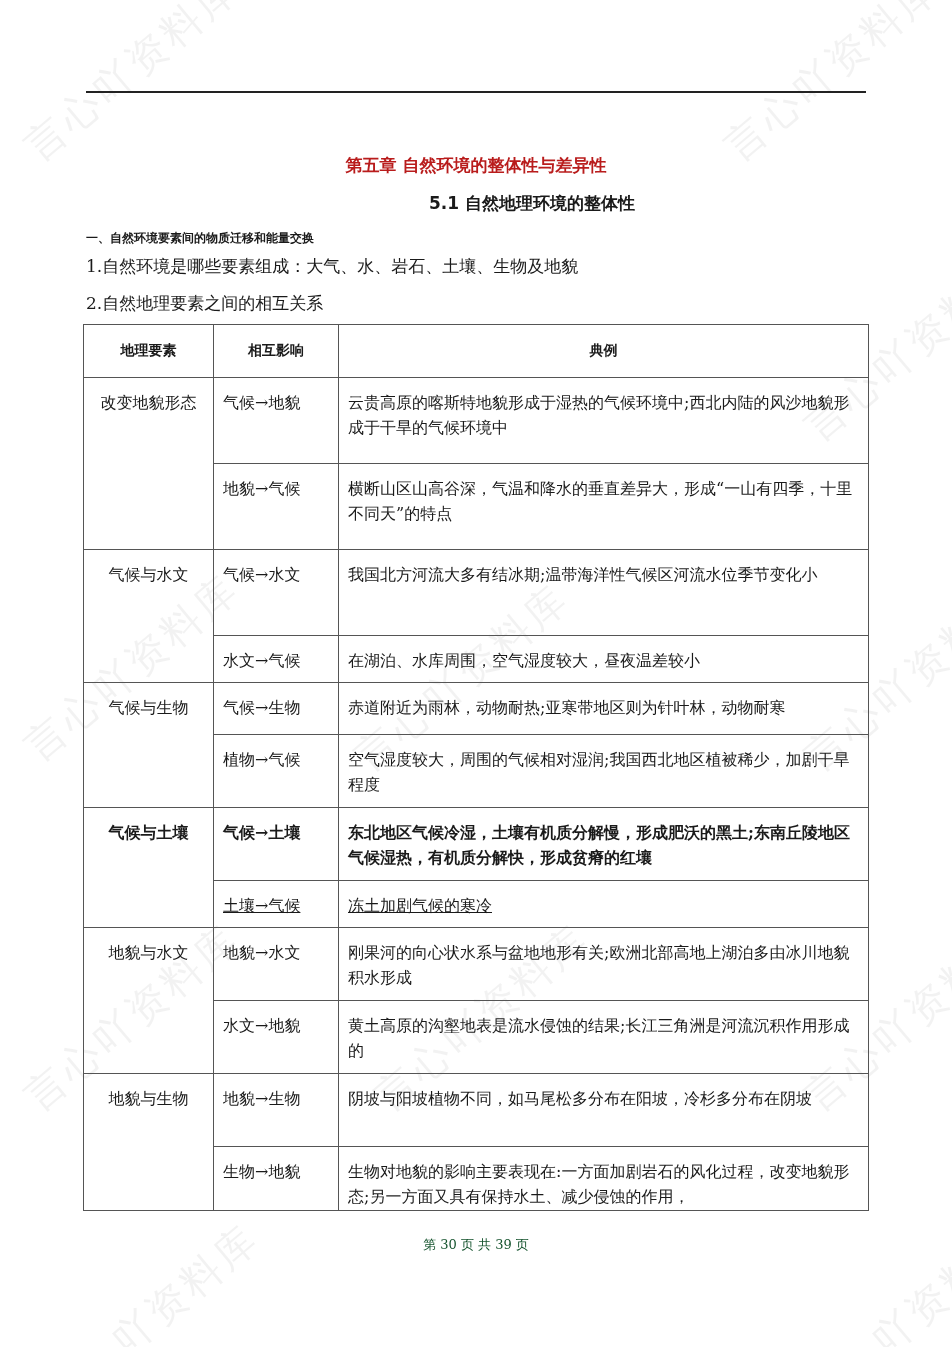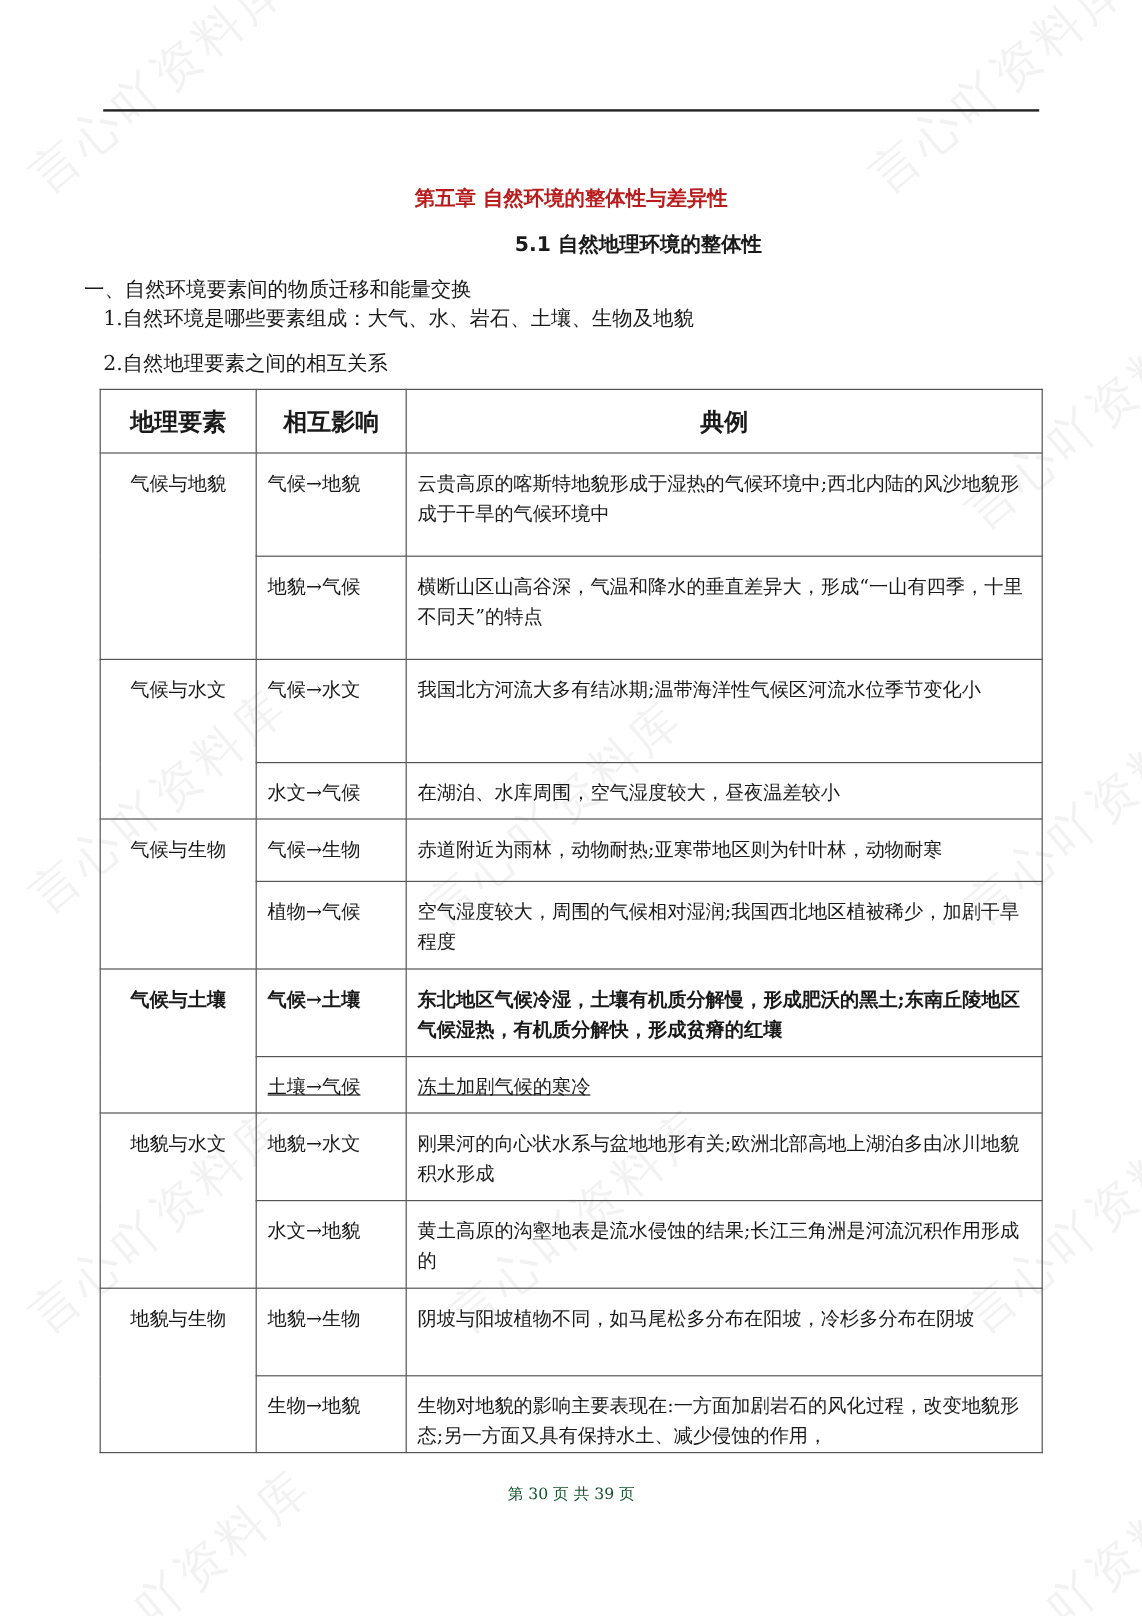--- a/index.html
+++ b/index.html
@@ -8,26 +8,26 @@
   .watermarks { position: absolute; inset: 0; pointer-events: none; z-index: 0; }
   .wm { position: absolute; font-family: "DejaVu Sans", sans-serif; font-size: 40px;
         color: rgba(0,0,0,0.05); transform: rotate(-40deg); white-space: nowrap; letter-spacing: 4px; }
   .page { position: absolute; left: 0; top: 0; width: 952px; height: 1347px; z-index: 1; }
   .header-rule { position: absolute; left: 86px; top: 91px; width: 780px; height: 2px; background: #222; }
   .line { position: absolute; left: 86px; font-size: 17px; line-height: 22px; white-space: nowrap; }
   .chapter { position: absolute; left: 0; width: 952px; text-align: center; top: 154px;
              font-family: "DejaVu Sans", sans-serif; font-weight: bold; font-size: 17px; color: #b91c1c; }
   .section { position: absolute; left: 0; width: 952px; text-align: center; top: 192px;
              font-family: "DejaVu Sans", sans-serif; font-weight: bold; font-size: 17px; padding-left: 112px; box-sizing: border-box; }
-  .h1 { position: absolute; left: 70px; top: 230px; font-family: "DejaVu Sans", sans-serif;
-        font-weight: normal; font-size: 17px; }
+  .h1 { position: absolute; left: 86px; top: 230px; font-family: "DejaVu Sans", sans-serif;
+        font-weight: bold; font-size: 12px; }
   table.rel { position: absolute; left: 83px; top: 324px; width: 786px; border-collapse: collapse;
               font-size: 16px; table-layout: fixed; }
   table.rel th, table.rel td { border: 1.5px solid #555; vertical-align: top; padding: 0; }
-  table.rel th { height: 52px; vertical-align: middle; font-family: "DejaVu Sans", sans-serif; font-weight: bold; font-size: 20px; }
+  table.rel th { height: 52px; vertical-align: middle; font-family: "DejaVu Sans", sans-serif; font-weight: bold; font-size: 14px; }
   table.rel td { line-height: 25px; }
   .c-elem { width: 130px; text-align: center; }
   .c-eff { width: 125px; }
   td.elem { text-align: center; padding-top: 12px !important; }
   td.eff { padding: 12px 0 0 9px !important; }
   td.ex { padding: 12px 8px 0 9px !important; }
   .footer { position: absolute; left: 0; width: 952px; text-align: center; top: 1236px; font-size: 13px; color: #14532d; }
 </style>
 </head>
 <body>
@@ -63,21 +63,21 @@
       </colgroup>
     <thead>
       <tr>
         <th>地理要素</th>
         <th>相互影响</th>
         <th>典例</th>
       </tr>
     </thead>
     <tbody>
       <tr style="height:86px;">
-        <td class="elem" rowspan="2">气候与地貌</td>
+        <td class="elem" rowspan="2">改变地貌形态</td>
         <td class="eff">气候→地貌</td>
         <td class="ex">云贵高原的喀斯特地貌形成于湿热的气候环境中;西北内陆的风沙地貌形成于干旱的气候环境中</td>
       </tr>
       <tr style="height:86px;">
         <td class="eff">地貌→气候</td>
         <td class="ex">横断山区山高谷深，气温和降水的垂直差异大，形成“一山有四季，十里不同天”的特点</td>
       </tr>
 
       <tr style="height:86px;">
         <td class="elem" rowspan="2">气候与水文</td>

